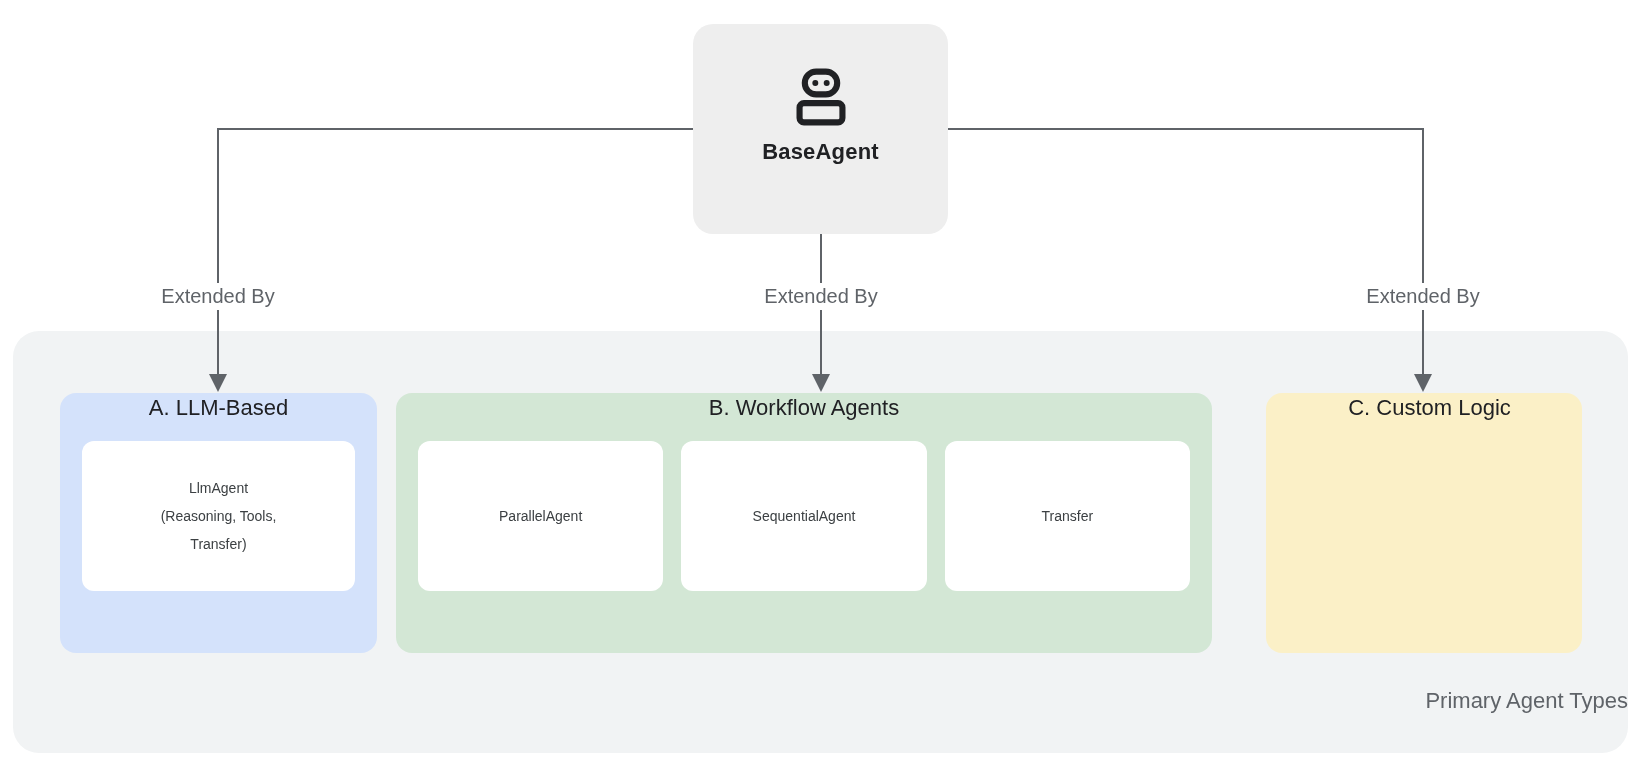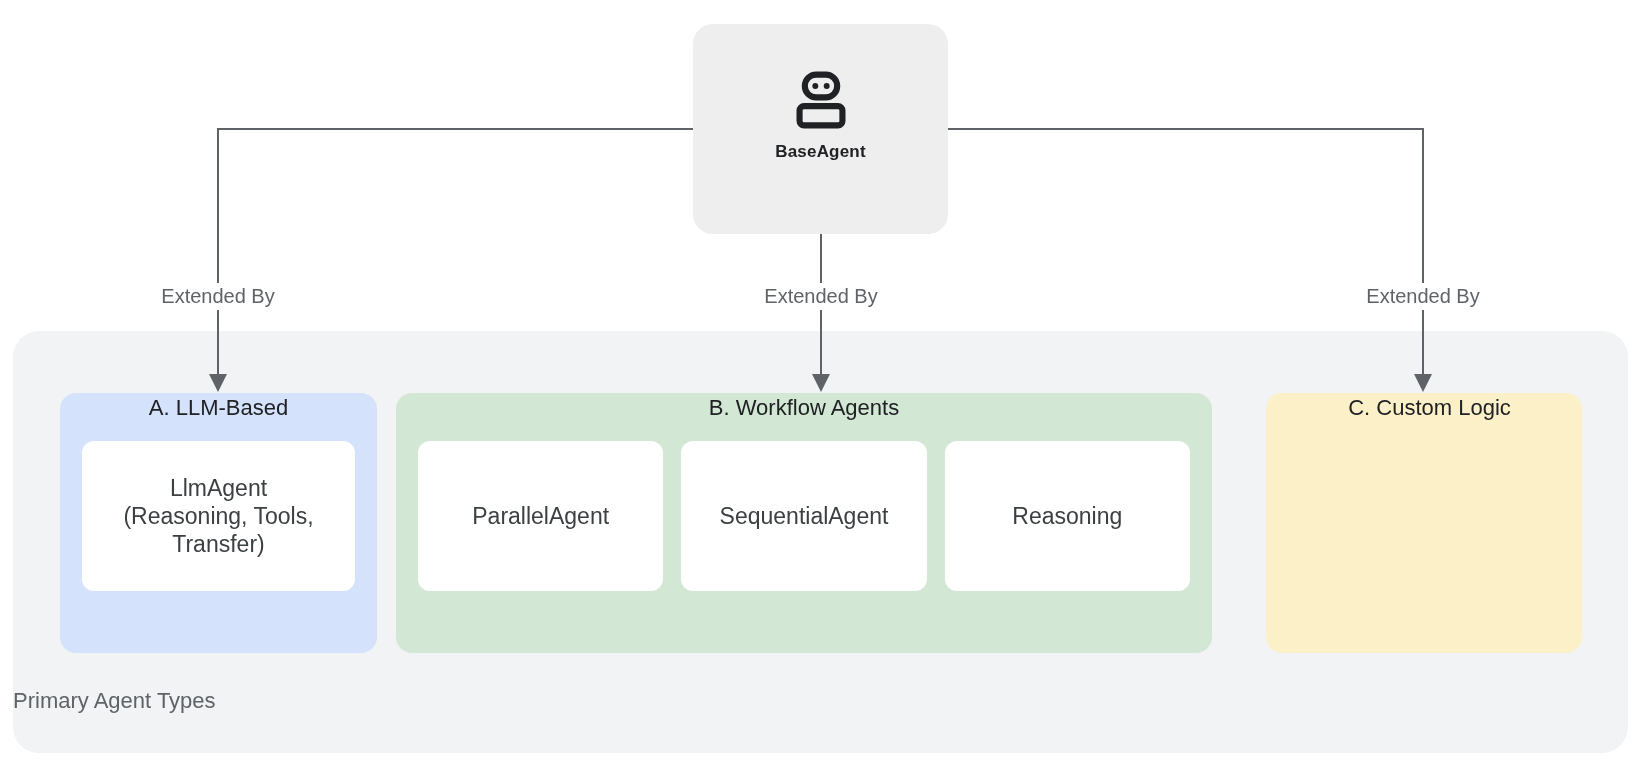--- a/index.html
+++ b/index.html
@@ -18,21 +18,21 @@
     position: absolute;
     left: 13px; top: 331px;
     width: 1615px; height: 422px;
     background: #f1f3f4;
     border-radius: 26px;
     z-index: 1;
   }
   .caption {
     position: absolute;
     left: 0; right: 0; top: 356px;
-    text-align: left;
+    text-align: right;
     font-size: 22px;
     line-height: 28px;
     color: #5f6368;
   }
 
   
   .group {
     position: absolute;
     top: 62px;
     height: 260px;
@@ -56,21 +56,21 @@
   }
   .card {
     flex: 1;
     height: 150px;
     background: #ffffff;
     border-radius: 12px;
     display: flex;
     align-items: center;
     justify-content: center;
     text-align: center;
-    font-size: 23px;
+    font-size: 14px;
     line-height: 28px;
     color: #3c4043;
     white-space: pre-line;
   }
 
   
   .line {
     position: absolute;
     background: #5f6368;
     z-index: 2;
@@ -117,21 +117,21 @@
     border-radius: 20px;
     display: flex;
     flex-direction: column;
     align-items: center;
     justify-content: center;
     gap: 12px;
     padding-bottom: 26px;
     z-index: 4;
   }
   .base-label {
-    font-size: 17px;
+    font-size: 22px;
     font-weight: 700;
     color: #202124;
     letter-spacing: 0.2px;
   }
 </style>
 </head>
 <body>
 
 <div class="canvas">
 
@@ -144,21 +144,21 @@
 (Reasoning, Tools,
 Transfer)</div>
       </div>
     </div>
 
     <div class="group group-workflow" style="background-color: rgb(211, 231, 213);">
       <div class="group-title">B. Workflow Agents</div>
       <div class="cards">
         <div class="card">ParallelAgent</div>
         <div class="card">SequentialAgent</div>
-        <div class="card">Reasoning</div>
+        <div class="card">Transfer</div>
       </div>
     </div>
 
     <div class="group group-custom" style="background-color: rgb(251, 240, 199);">
       <div class="group-title">C. Custom Logic</div>
     </div>
 
     <div class="caption">Primary Agent Types</div>
   </div>
 

